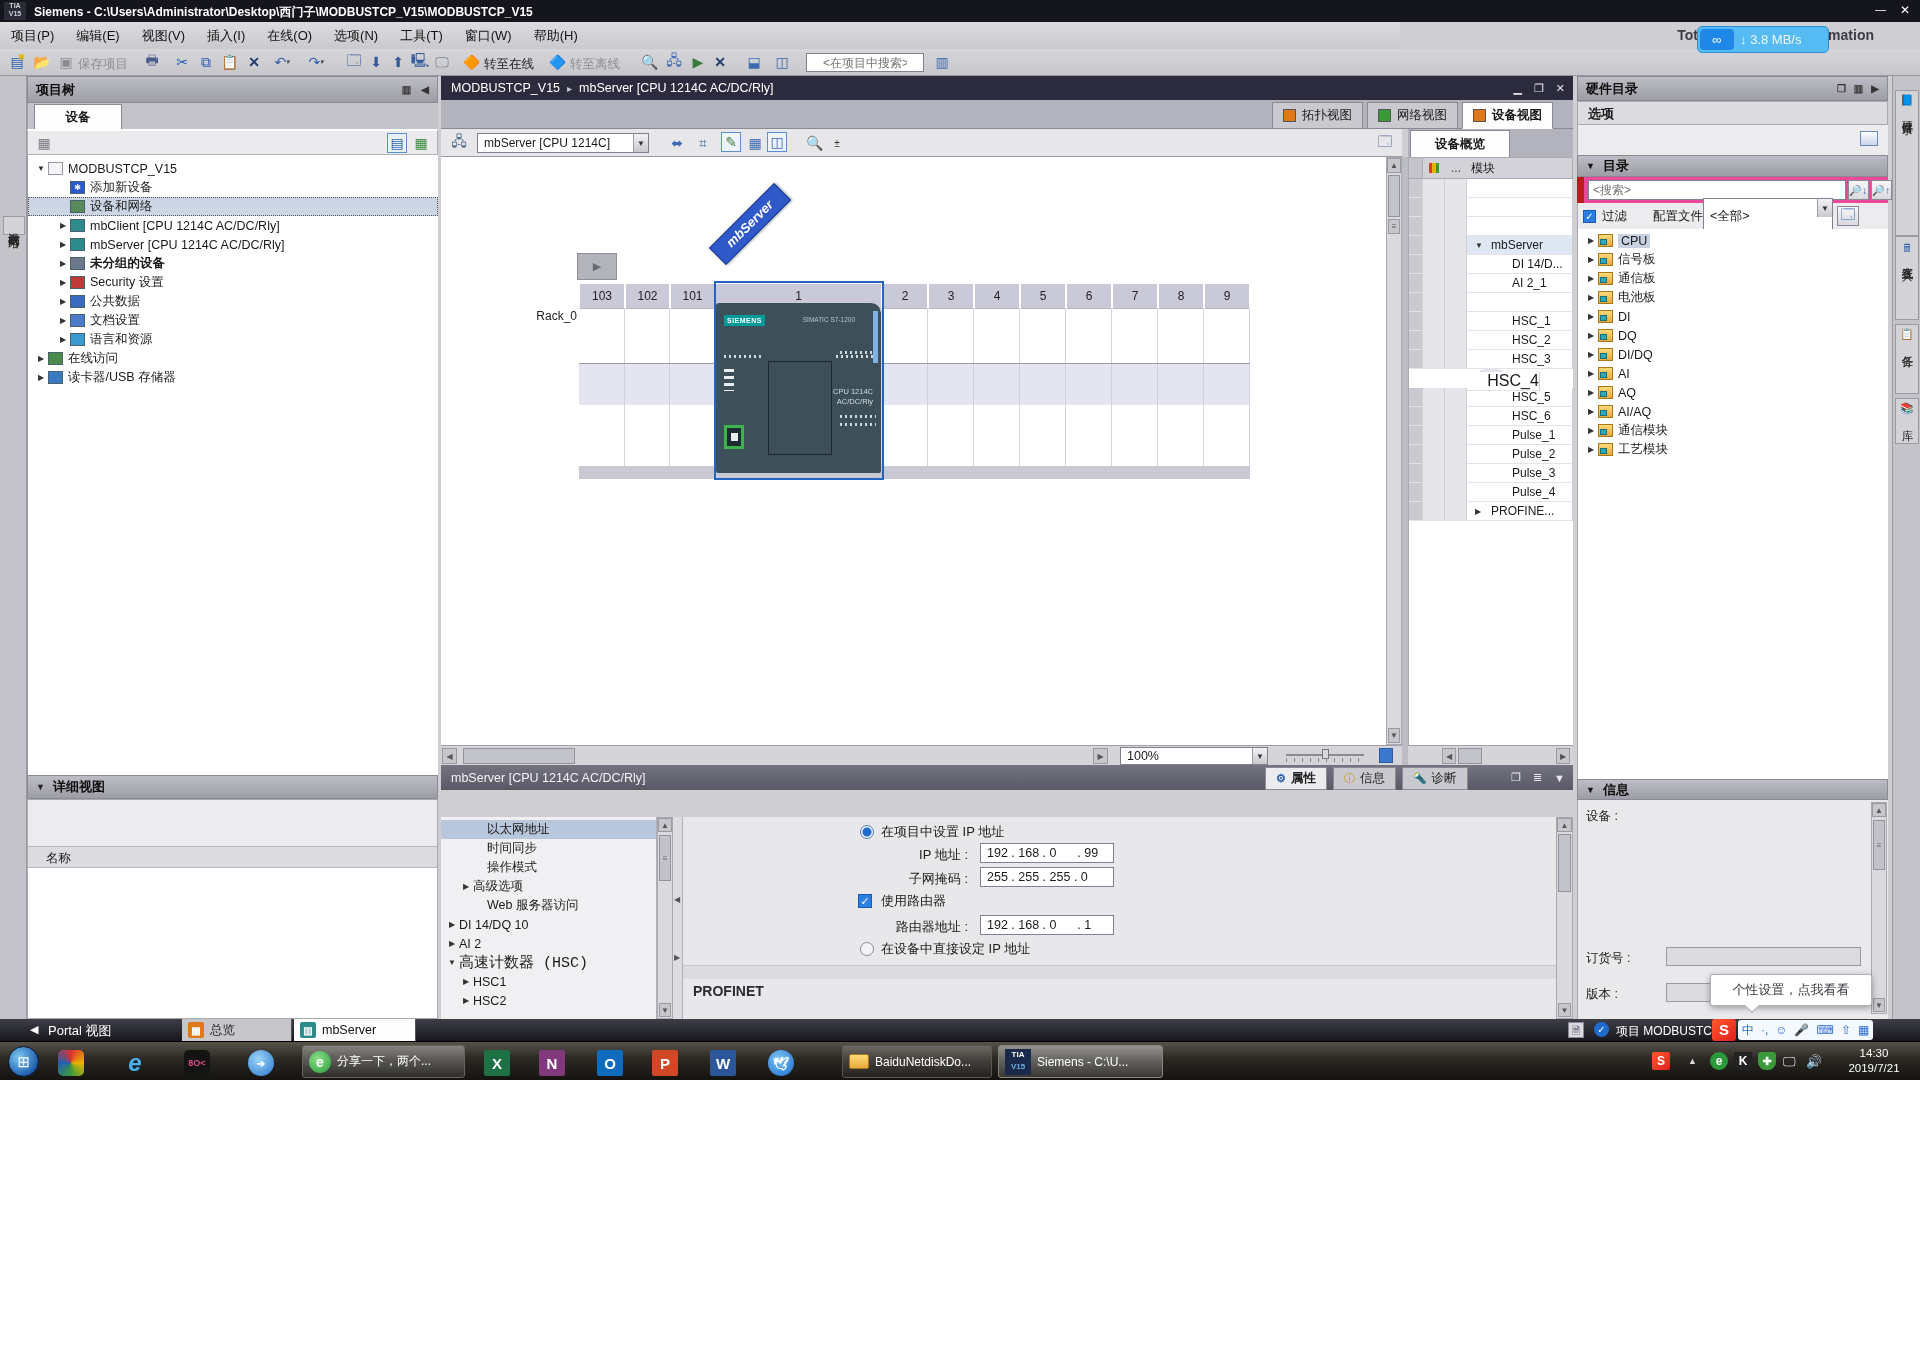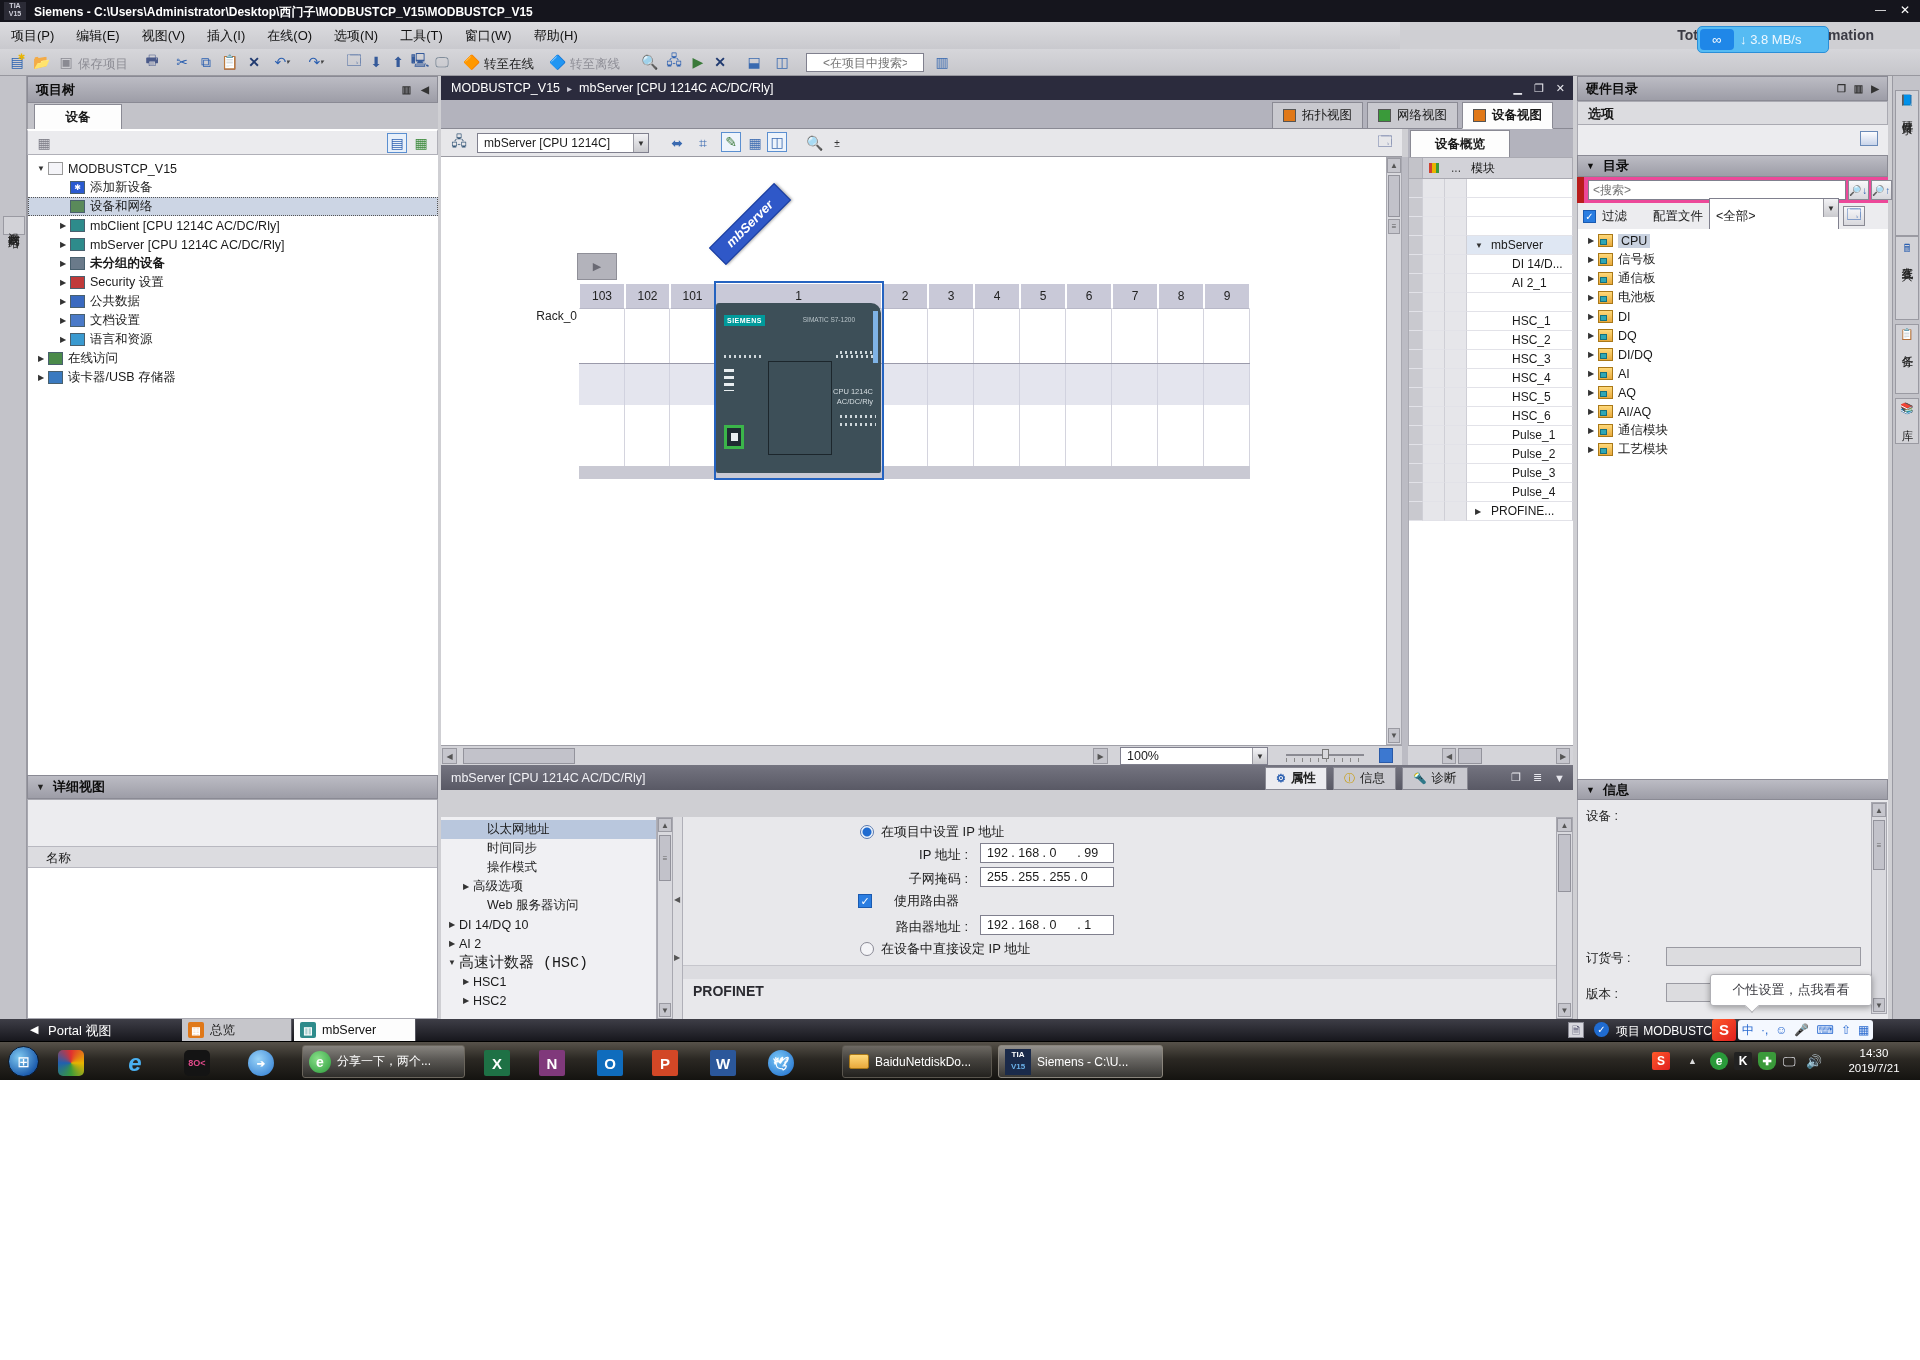--- a/index.html
+++ b/index.html
@@ -387,21 +387,21 @@
         </div>
       </div>
       <div class="flex" style="height: 19px; font-size: 12px; text-align: center;">
         <div class="ovcell" style="width: 14px; background: rgb(201, 201, 207);"></div>
         <div class="ovcell" style="width: 22px; background: rgb(230, 230, 234);"></div>
         <div class="ovcell" style="width: 22px; background: rgb(230, 230, 234);"></div>
         <div class="ovcell flex" style="flex: 1 1 0%;">
           <div style="margin-left: 45px; white-space: nowrap;">HSC_3</div>
         </div>
       </div>
-      <div class="flex" style="height: 19px; font-size: 12px;">
+      <div class="flex" style="height: 19px; font-size: 16px; flex-direction: column;">
         <div class="ovcell" style="width: 14px; background: rgb(201, 201, 207);"></div>
         <div class="ovcell" style="width: 22px; background: rgb(230, 230, 234);"></div>
         <div class="ovcell" style="width: 22px; background: rgb(230, 230, 234);"></div>
         <div class="ovcell flex" style="flex: 1 1 0%;">
           <div style="margin-left: 45px; white-space: nowrap;">HSC_4</div>
         </div>
       </div>
       <div class="flex" style="height: 19px; font-size: 12px;">
         <div class="ovcell" style="width: 14px; background: rgb(201, 201, 207);"></div>
         <div class="ovcell" style="width: 22px; background: rgb(230, 230, 234);"></div>
@@ -546,21 +546,21 @@
     <div class="abs lbl" style="left:140px;top:29px;width:145px;text-align:right">IP 地址 :</div>
     <div class="abs fld" style="left:297px;top:26px;width:134px;height:20px">
         <span style="white-space:pre">192 . 168 . 0      . 99</span>
       </div>
     <div class="abs lbl" style="left:140px;top:53px;width:145px;text-align:right">子网掩码 :</div>
     <div class="abs fld" style="left:297px;top:50px;width:134px;height:20px">
         <span style="white-space:pre">255 . 255 . 255 . 0</span>
       </div>
     <div class="abs flex" style="left:175px;top:75px">
       <span style="width:14px;height:14px;background:#2a7de1;border:1px solid #1a5ab0;color:#fff;font-size:11px;line-height:13px;text-align:center">✓</span>
-      <span class="lbl" style="margin-left:22px">使用路由器</span>
+      <span class="lbl" style="margin-left:9px">使用路由器</span>
     </div>
     <div class="abs lbl" style="left:140px;top:101px;width:145px;text-align:right">路由器地址 :</div>
     <div class="abs fld" style="left:297px;top:98px;width:134px;height:20px">
         <span style="white-space:pre">192 . 168 . 0      . 1</span>
       </div>
     <div class="abs flex" style="left:177px;top:123px">
       <span style="width:14px;height:14px;border-radius:50%;border:1px solid #8a8a96;background:#f4f4f7"></span>
       <span class="lbl" style="margin-left:7px">在设备中直接设定 IP 地址</span>
     </div>
     <div class="abs" style="left:0;top:148px;width:873px;height:14px;background:#dcdce0;border-top:1px solid #c6c6cc"></div>
@@ -588,21 +588,21 @@
   </div>
   <div class="abs" style="left:1577px;top:177px;width:311px;height:26px;background:#ec4899;border-left:7px solid #b91c1c">
     <input class="abs" style="left: 4px; top: 3px; width: 258px; height: 20px; border: 1px solid rgb(128, 128, 142); font-size: 12px; padding: 0px 4px;" placeholder="&lt;搜索&gt;">
     <span class="abs tbi" style="left:264px;top:3px;width:21px;height:20px;border:1px solid #8a8a94;background:linear-gradient(#f8f8fa,#d8d8dd);color:#2b5fb0;font-size:10px">🔎↓</span>
     <span class="abs tbi" style="left:287px;top:3px;width:21px;height:20px;border:1px solid #8a8a94;background:linear-gradient(#f8f8fa,#d8d8dd);color:#2b5fb0;font-size:10px">🔎↑</span>
   </div>
   <div class="abs flex" style="left:1577px;top:203px;width:311px;height:26px;background:#ececef;border-left:1px solid #aaaab2">
     <span style="width:13px;height:13px;margin-left:5px;background:#2a7de1;border:1px solid #1a5ab0;color:#fff;font-size:10px;line-height:12px;text-align:center">✓</span>
     <span style="margin-left:6px;font-size:12.5px">过滤</span>
     <span style="margin-left:26px;font-size:12.5px">配置文件</span>
-    <div class="fld" style="width:130px;height:36px;margin-left:6px;position:relative">
+    <div class="fld" style="width:130px;height:36px;margin-left:0;position:relative">
       <span>&lt;全部&gt;</span>
       <span class="ddown abs" style="right:0;top:0;height:18px">▼</span>
     </div>
     <span class="tbi" style="margin-left:4px;width:22px;height:20px;border:1px solid #8a8a94;background:linear-gradient(#f8f8fa,#d8d8dd);color:#2b5fb0">🗔</span>
   </div>
   <div class="abs" id="cat-list" style="left:1577px;top:229px;width:311px;height:550px;background:#fff;border-left:1px solid #aaaab2;padding-top:2px">
       <div class="treerow" style="padding-left: 6px; height: 19px;">
         <div class="arr">▶</div>
         <div class="ti fold"></div>
         <div style="white-space: nowrap; background: rgb(201, 210, 224); padding: 0px 3px;">CPU</div>

